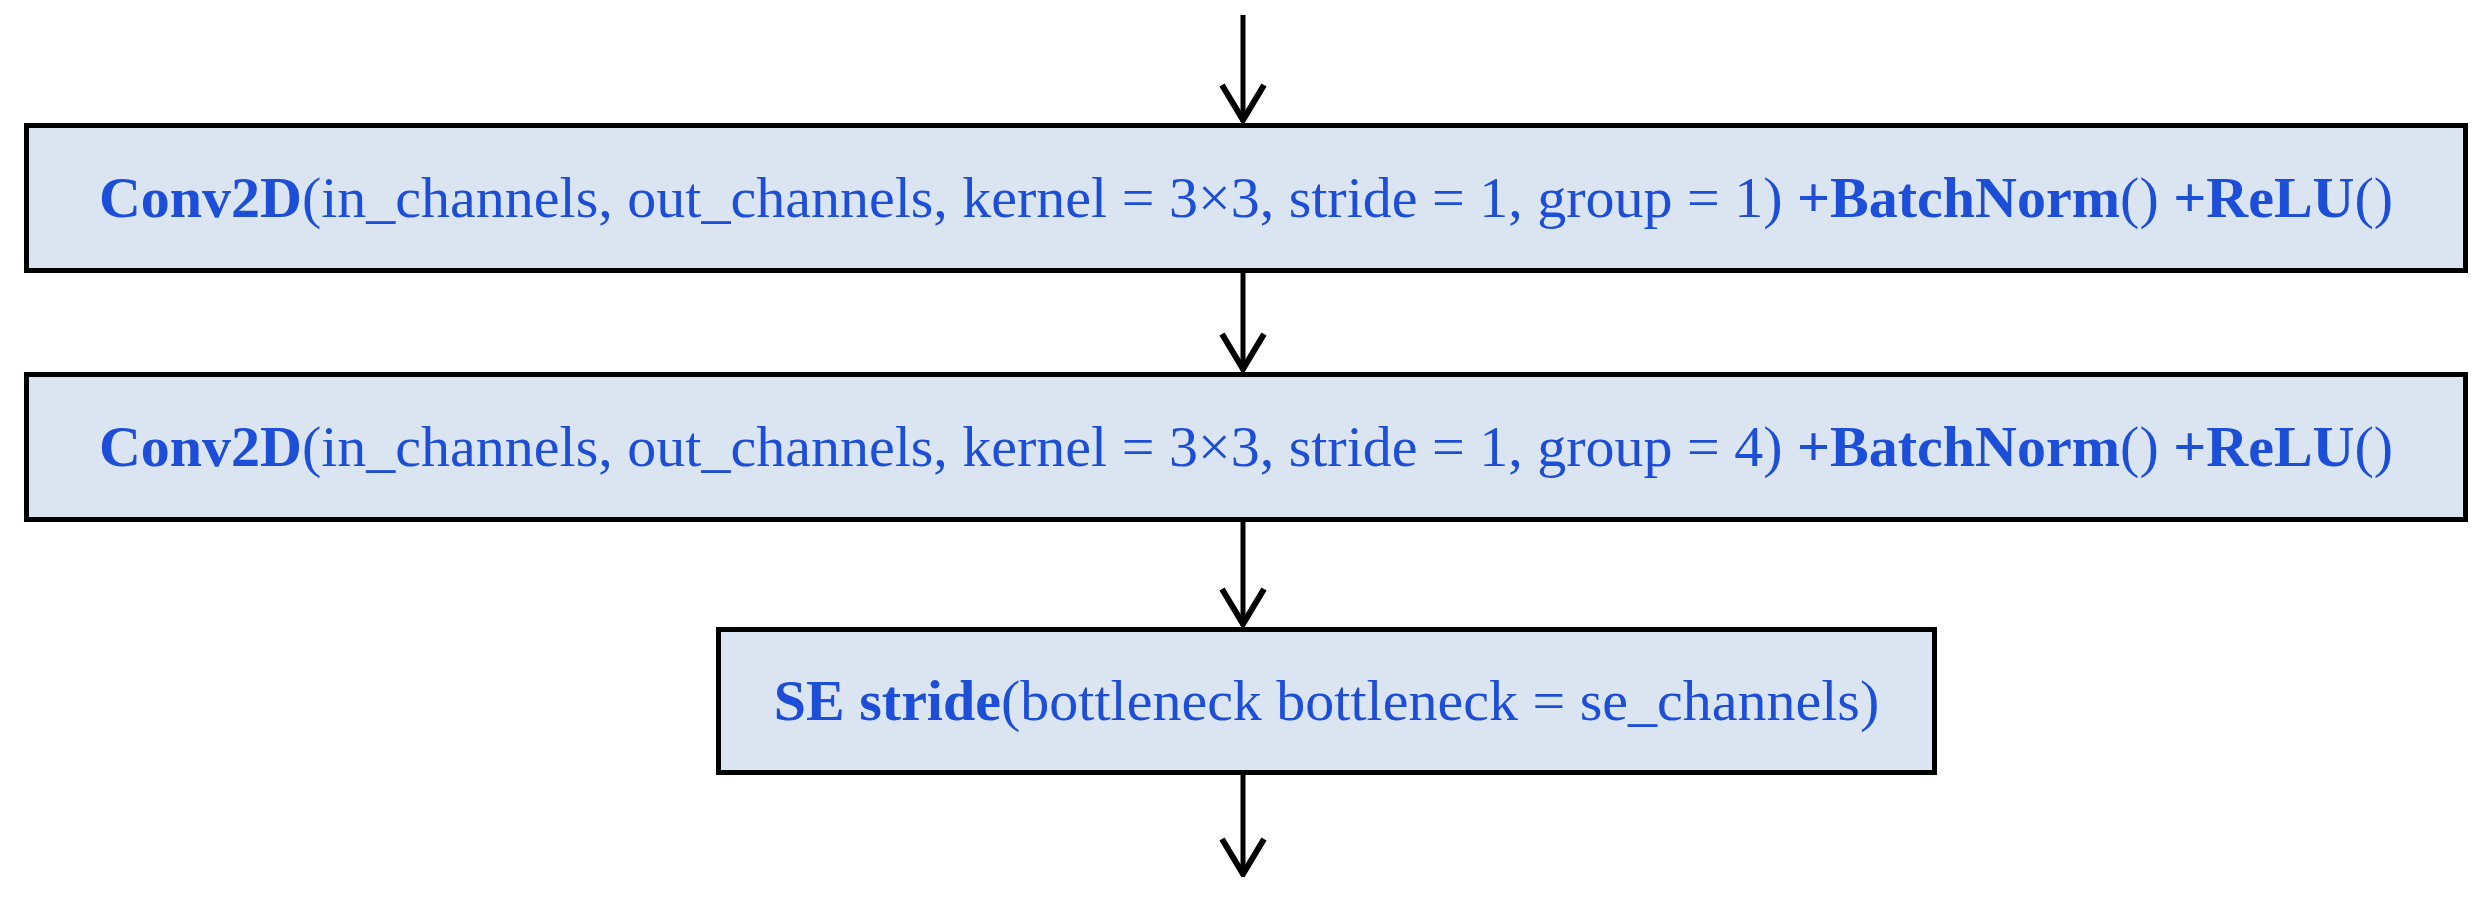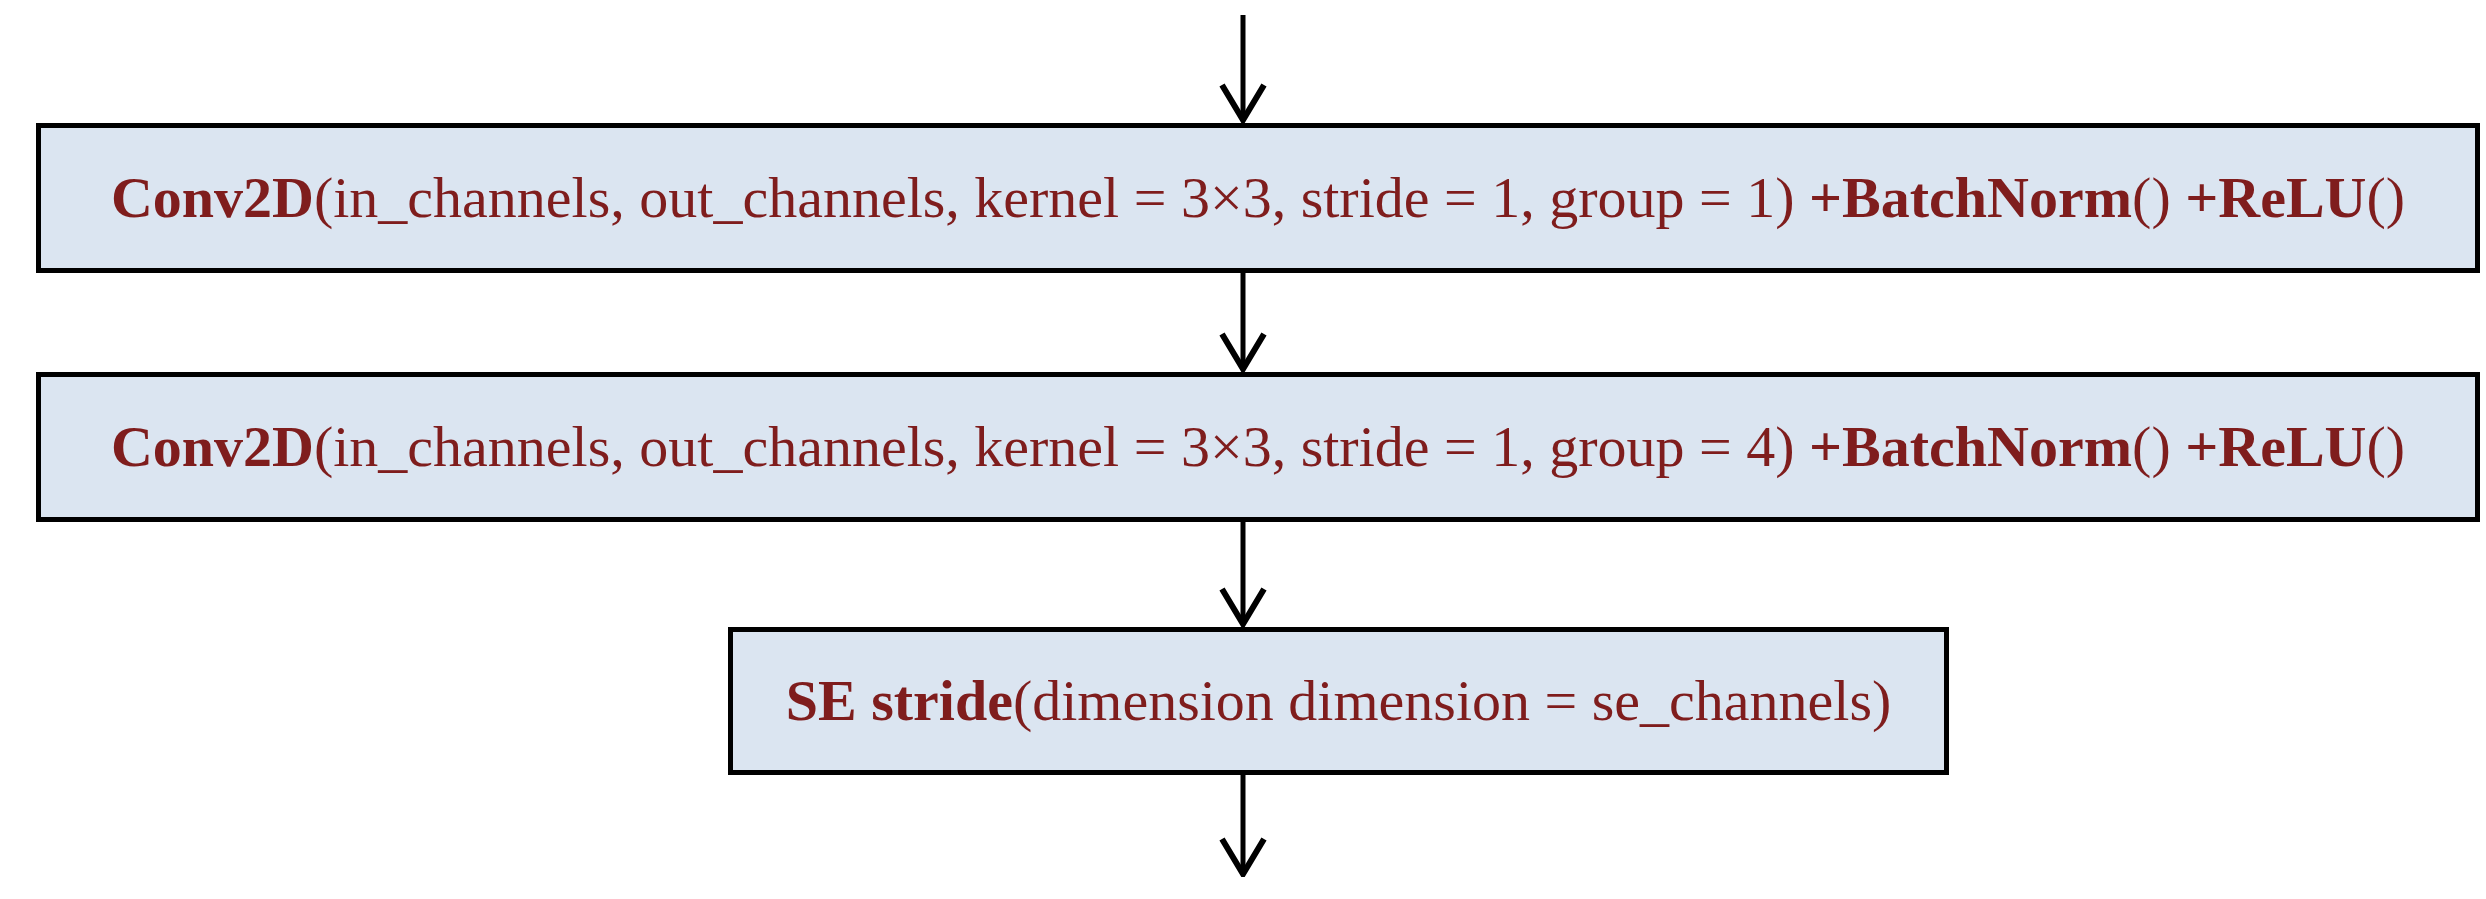--- a/index.html
+++ b/index.html
@@ -18,23 +18,22 @@
   .box {
     position: absolute;
     box-sizing: border-box;
     border: 5px solid #000000;
     background: #dbe5f1;
     display: flex;
     align-items: center;
     justify-content: center;
     font-size: 58px;
     line-height: 1;
-    color: #7f1d1d;
+    color: #1d4ed8;
     white-space: nowrap;
-    margin-left: 12px;
   }
   .box b { font-weight: bold; }
   .arrow {
     position: absolute;
     width: 56px;
   }
   .arrow svg { display: block; }
 </style>
 </head>
 <body>
@@ -69,21 +68,21 @@
 
   <div class="arrow" style="left:1215px; top:522px;">
     <svg width="56" height="105" viewBox="0 0 56 105">
       <line x1="28" y1="0" x2="28" y2="101" stroke="#000000" stroke-width="5"></line>
       <polyline points="7,67 28,102 49,67" fill="none" stroke="#000000" stroke-width="6"></polyline>
     </svg>
   </div>
 
   <div class="box" style="left:716px; top:627px; width:1221px; height:148px;">
     <div>
-      <b>SE stride</b><span>(dimension dimension = se_channels)</span>
+      <b>SE stride</b><span>(bottleneck bottleneck = se_channels)</span>
     </div>
   </div>
 
   <div class="arrow" style="left:1215px; top:775px;">
     <svg width="56" height="102" viewBox="0 0 56 102">
       <line x1="28" y1="0" x2="28" y2="98" stroke="#000000" stroke-width="5"></line>
       <polyline points="7,64 28,99 49,64" fill="none" stroke="#000000" stroke-width="6"></polyline>
     </svg>
   </div>
 

